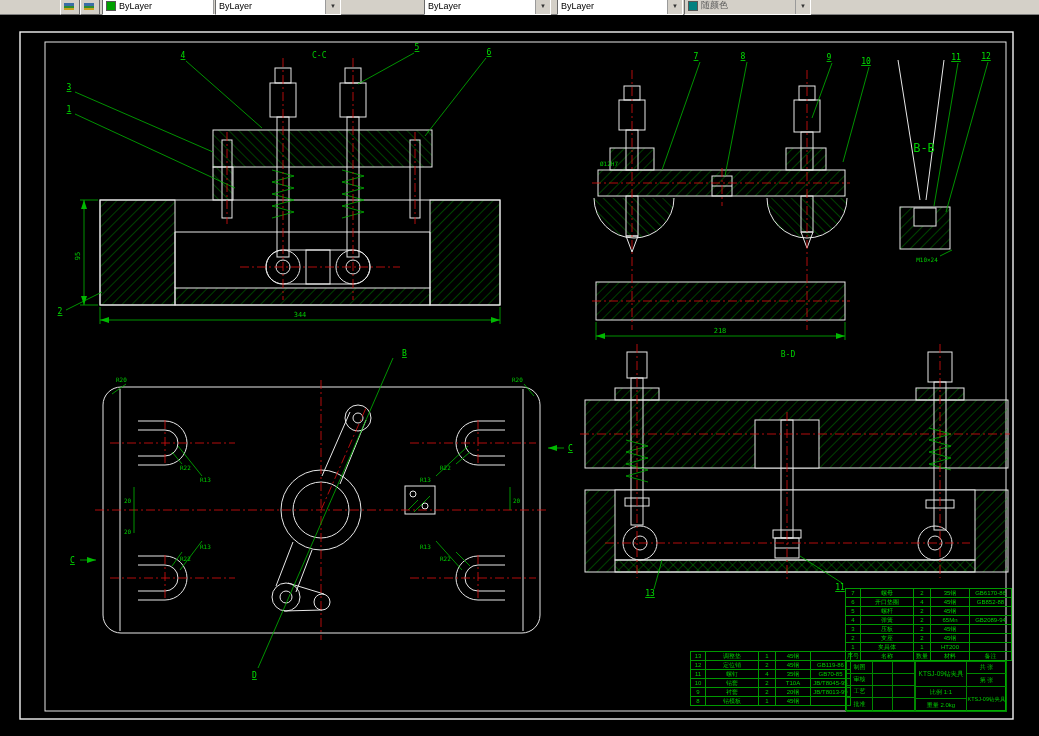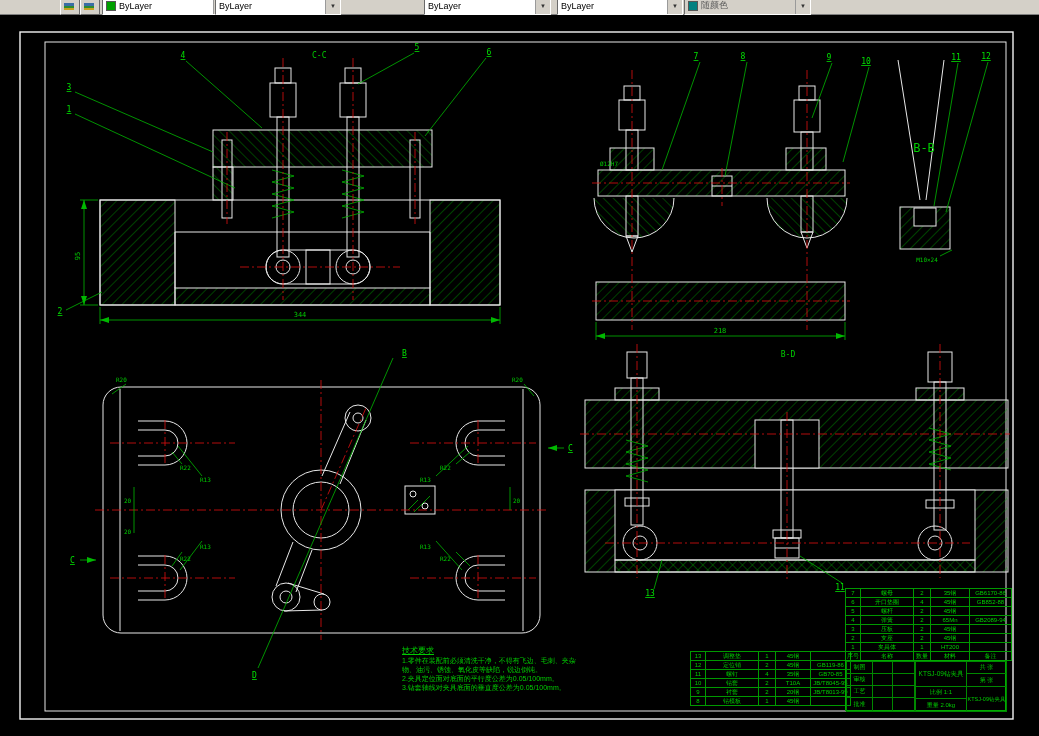--- a/index.html
+++ b/index.html
@@ -349,27 +349,20 @@
       <line x1="580" y1="434" x2="1010" y2="434" class="r"></line>
 
       <text x="788" y="357" text-anchor="middle" class="t8">B-D</text>
       <line x1="654" y1="589" x2="662" y2="560" class="g"></line>
       <text x="650" y="596" text-anchor="middle" class="bt">13</text>
       <line x1="842" y1="583" x2="800" y2="556" class="g"></line>
       <text x="840" y="590" text-anchor="middle" class="bt">11</text>
     </g>
   </svg>
 
-  <div class="notes">
-    <div class="nh">技术要求</div>
-    <div>1.零件在装配前必须清洗干净，不得有飞边、毛刺、夹杂</div>
-    <div>物、油污、锈蚀、氧化皮等缺陷，锐边倒钝。</div>
-    <div>2.夹具定位面对底面的平行度公差为0.05/100mm。</div>
-    <div>3.钻套轴线对夹具底面的垂直度公差为0.05/100mm。</div>
-  </div>
 
   <table class="bom bom-left">
     <tbody>
         <tr>
           <td style="width:14px">13</td>
           <td style="width:52px">调整垫</td>
           <td style="width:16px">1</td>
           <td style="width:34px">45钢</td>
           <td style="width:39px"></td>
         </tr>

